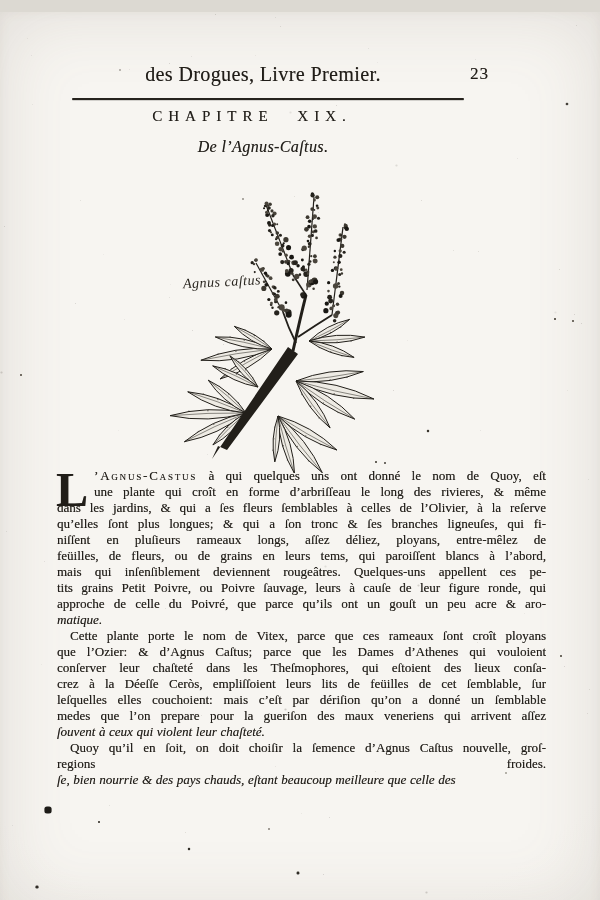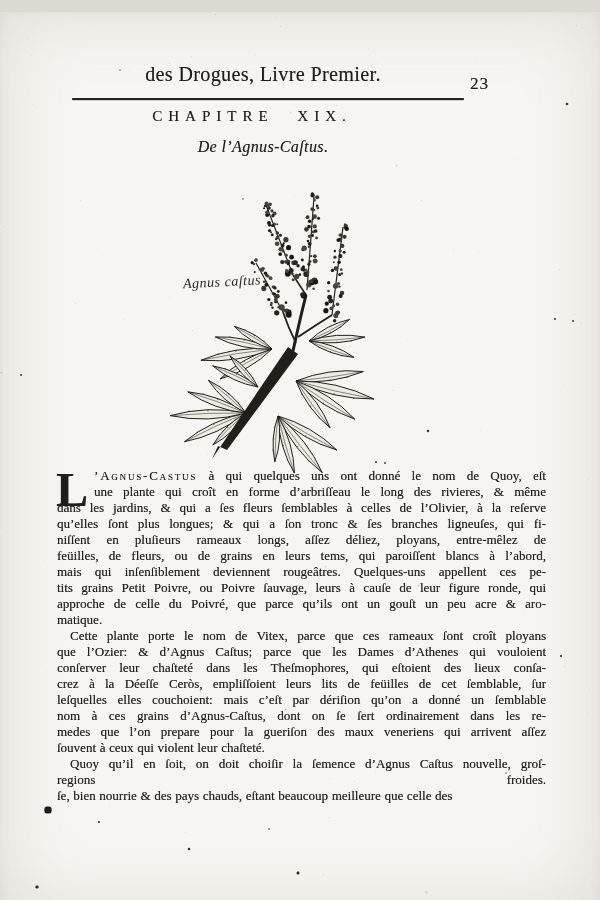--- a/index.html
+++ b/index.html
@@ -11,21 +11,21 @@
   }
   .page * { box-sizing:border-box; }
 
   
   .running-header {
     position:absolute; left:57px; top:51px; width:412px;
     text-align:center; font-size:20px; letter-spacing:0.4px;
     text-shadow:0.2px 0.2px 0.4px rgba(33,30,25,0.5);
   }
   .page-number {
-    position:absolute; left:470px; top:62px; width:40px;
+    position:absolute; left:470px; top:52px; width:40px;
     font-size:17px; letter-spacing:1px;
     text-shadow:0.2px 0.2px 0.4px rgba(33,30,25,0.5);
   }
   .header-rule {
     position:absolute; left:72px; top:86px; width:392px; height:2px;
     background:#26231e; border-radius:1px;
     box-shadow:0 0.5px 0 rgba(38,35,30,0.35);
   }
   .chapter-heading {
     position:absolute; left:46px; top:96px; width:412px;
@@ -56,21 +56,21 @@
   .tline {
     height:16px; line-height:16px; font-size:13px;
     text-align:justify; text-align-last:justify; overflow:hidden;
     text-shadow:0.2px 0.2px 0.3px rgba(33,30,25,0.55);
     word-spacing:0.4px;
   }
   .capline { padding-left:37px; }
   .lead { font-variant:small-caps; letter-spacing:1.8px; }
   .p1-rest .tline:first-child { padding-left:37px; }
   .p-indent .tline:first-child { text-indent:13px; }
-  .lines .tline:last-child { text-align-last:left; }
+  .lines .tline:last-child { text-align-last:left;font-style:italic; }
 
   
   .speckles {
     position:absolute; left:0; top:0; width:1.6px; height:1.6px;
     border-radius:50%; background:transparent; pointer-events:none;
     box-shadow:
       47px 797px 0 2.6px #1d1b17,
       36px 874px 0 0.6px #2e2b25,
       98px 809px 0 0 #3a362e,
       188px 836px 0 0.2px #33302a,
@@ -415,21 +415,20 @@
         <div class="tline">tits grains Petit Poivre, ou Poivre ſauvage, leurs à cauſe de leur figure ronde, qui</div>
         <div class="tline">approche de celle du Poivré, que parce qu’ils ont un gouſt un peu acre &amp; aro-</div>
         <div class="tline">matique.</div>
       </div>
     <div class="lines p-indent">
         <div class="tline">Cette plante porte le nom de Vitex, parce que ces rameaux ſont croît ployans</div>
         <div class="tline">que l’Ozier: &amp; d’Agnus Caſtus; parce que les Dames d’Athenes qui vouloient</div>
         <div class="tline">conſerver leur chaſteté dans les Theſmophores, qui eſtoient des lieux conſa-</div>
         <div class="tline">crez à la Déeſſe Ceròs, empliſſoient leurs lits de feüilles de cet ſemblable, ſur</div>
         <div class="tline">leſquelles elles couchoient: mais c’eſt par dériſion qu’on a donné un ſemblable</div>
-        <div class="tline">nom à ces grains d’Agnus-Caſtus, dont on ſe ſert ordinairement dans les re-</div>
         <div class="tline">medes que l’on prepare pour la gueriſon des maux veneriens qui arrivent aſſez</div>
         <div class="tline">ſouvent à ceux qui violent leur chaſteté.</div>
       </div>
     <div class="lines p-indent">
         <div class="tline">Quoy qu’il en ſoit, on doit choiſir la ſemence d’Agnus Caſtus nouvelle, groſ-</div>
         <div class="tline">regions froides.</div>
         <div class="tline">ſe, bien nourrie &amp; des pays chauds, eſtant beaucoup meilleure que celle des</div>
       </div>
   </div>
 

